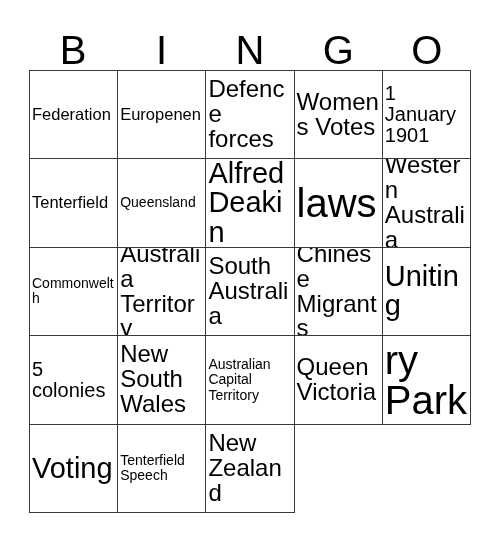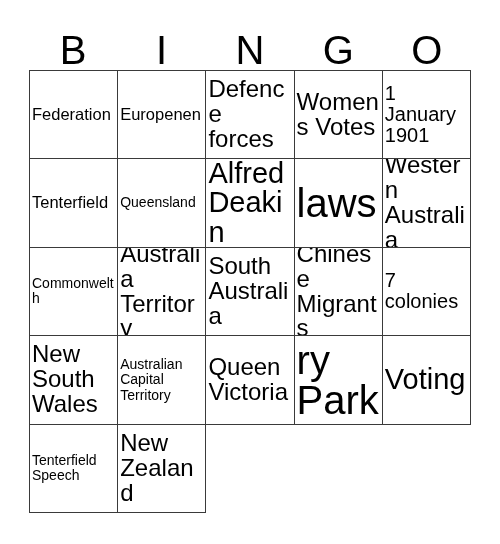--- a/index.html
+++ b/index.html
@@ -135,22 +135,25 @@
       </div>
       <div class="cell fs-l">
         <span class="cell-text">Australia Territory</span>
       </div>
       <div class="cell fs-l">
         <span class="cell-text">South Australia</span>
       </div>
       <div class="cell fs-l">
         <span class="cell-text">Chinese Migrants</span>
       </div>
+      <div class="cell fs-xl">
+        <span class="cell-text">Uniting</span>
+      </div>
       <div class="cell fs-m">
-        <span class="cell-text">7 colonies</span>
+        <span class="cell-text">5 colonies</span>
       </div>
       <div class="cell fs-l">
         <span class="cell-text">New South Wales</span>
       </div>
       <div class="cell fs-xs">
         <span class="cell-text">Australian Capital Territory</span>
       </div>
       <div class="cell fs-l">
         <span class="cell-text">Queen Victoria</span>
       </div>

